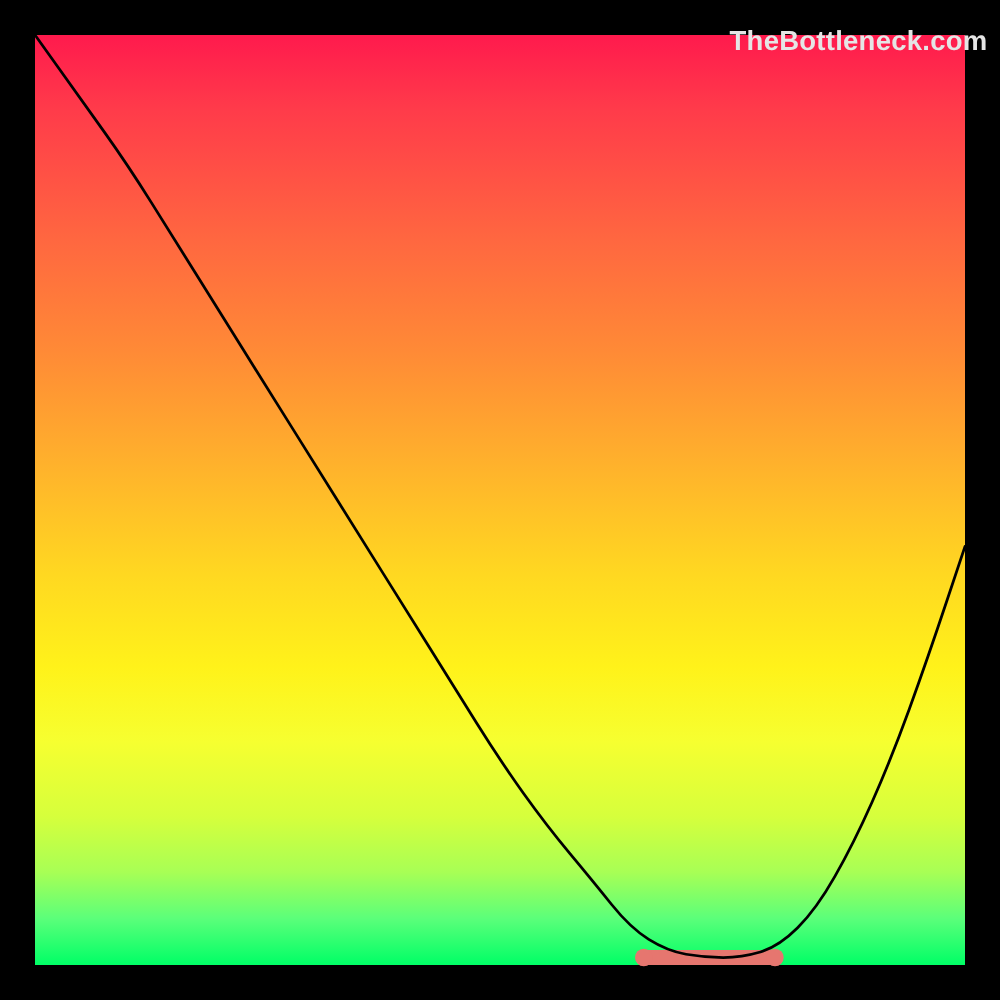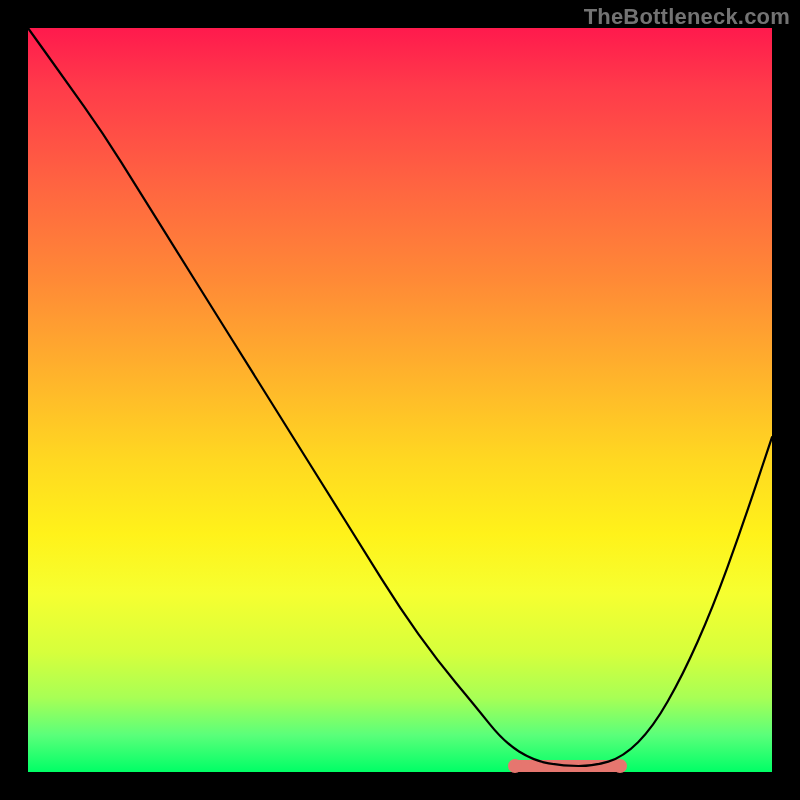--- a/index.html
+++ b/index.html
@@ -12,23 +12,23 @@
     font-family: Arial, Helvetica, sans-serif;
   }
   .frame {
     position: relative;
     width: 800px;
     height: 800px;
     background: #000;
   }
   .watermark {
     position: absolute;
-    top: 4px;
+    top: 20px;
     right: 10px;
-    color: #737373;
+    color: #e5e5e5;
     font-size: 22px;
     font-weight: 600;
     letter-spacing: 0.2px;
     z-index: 20;
   }
   .plot {
     
     position: absolute;
     left: 28px;
     top: 28px;

